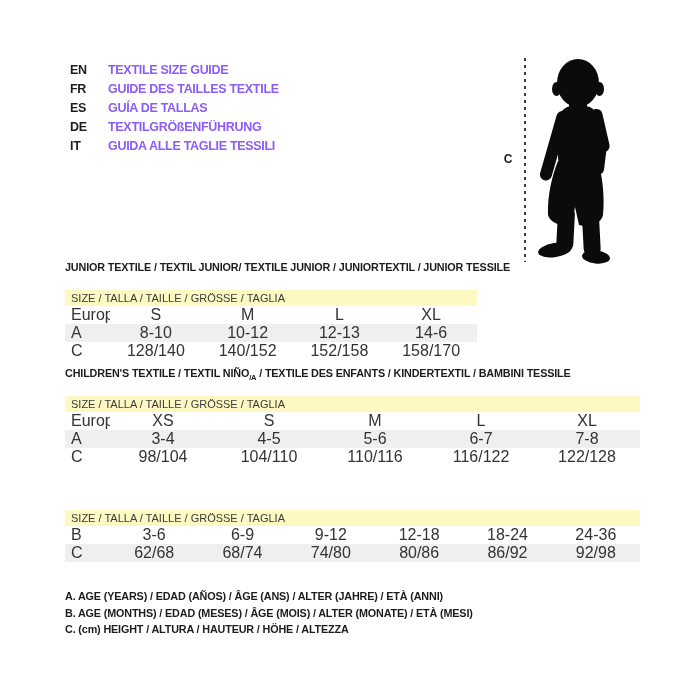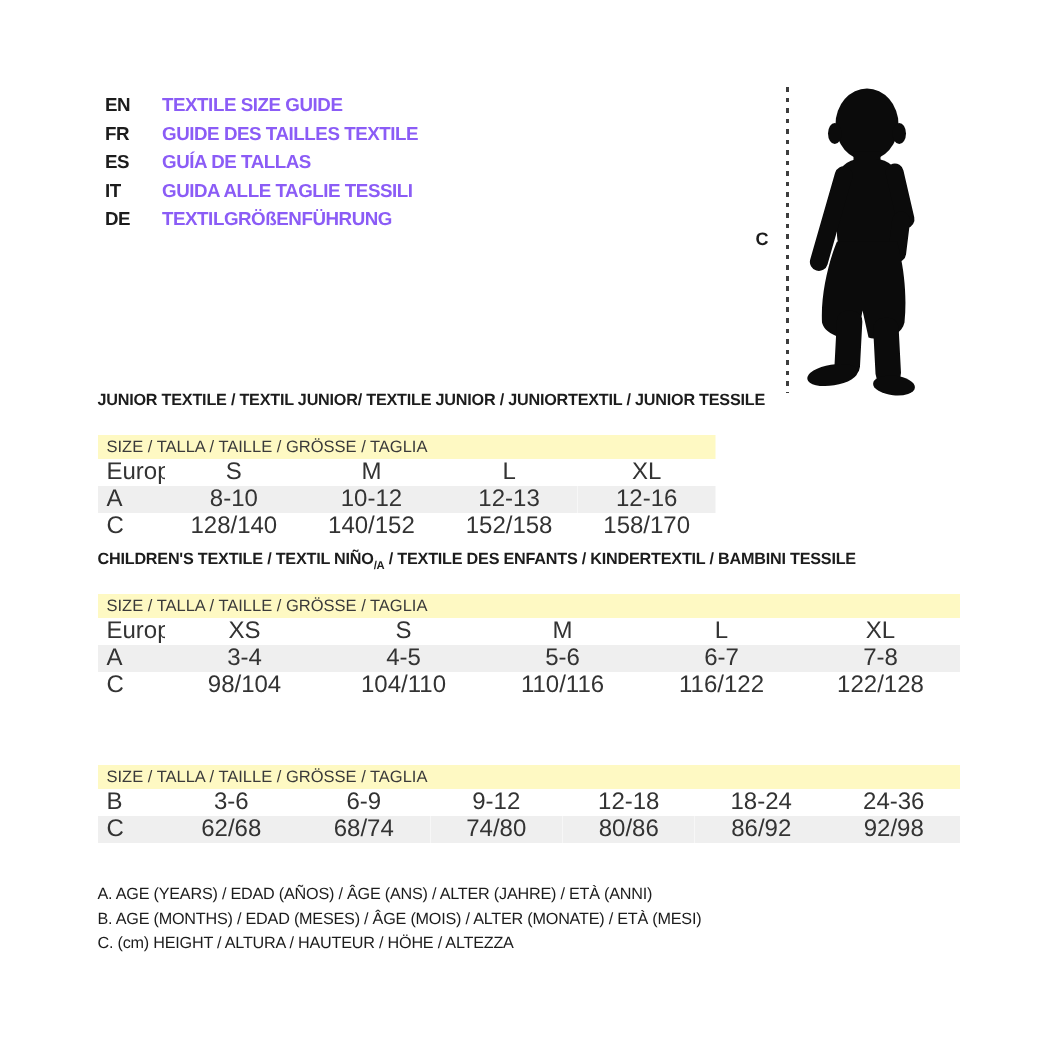--- a/index.html
+++ b/index.html
@@ -56,21 +56,21 @@
   table.size-table td.rowlab { text-align: left; padding-left: 6px; }
   tr.band td {
     background: #fef9c3; text-align: left; padding-left: 6px;
     color: #3a3a3a; height: 16px; font-size: 11px;
   }
   tr.stripe td { background: #efefef; }
 
   
   .notes { position: absolute; left: 65px; top: 588px; }
   .note-line {
-    font-size: 10.8px; font-weight: 400; letter-spacing: -0.15px;
+    font-size: 10.8px; font-weight: 700; letter-spacing: -0.15px;
     color: #1c1c1c; line-height: 16.5px; white-space: nowrap;
   }
 </style>
 </head>
 <body>
 
 <div class="page">
 
   <div class="lang-block">
     <div class="lang-row">
@@ -79,26 +79,26 @@
     </div>
     <div class="lang-row">
       <span class="lang-code">FR</span>
       <span class="lang-label">GUIDE DES TAILLES TEXTILE</span>
     </div>
     <div class="lang-row">
       <span class="lang-code">ES</span>
       <span class="lang-label">GUÍA DE TALLAS</span>
     </div>
     <div class="lang-row">
+      <span class="lang-code">DE</span>
+      <span class="lang-label">TEXTILGRÖßENFÜHRUNG</span>
+    </div>
+    <div class="lang-row">
       <span class="lang-code">IT</span>
       <span class="lang-label">GUIDA ALLE TAGLIE TESSILI</span>
-    </div>
-    <div class="lang-row">
-      <span class="lang-code">DE</span>
-      <span class="lang-label">TEXTILGRÖßENFÜHRUNG</span>
     </div>
   </div>
 
   <div class="figure">
     <div class="height-line"></div>
     <div class="height-label">C</div>
     <svg class="baby-svg" width="90" height="208" viewBox="0 0 90 208" xmlns="http://www.w3.org/2000/svg">
       <g fill="#0b0b0b">
 
         <ellipse cx="48" cy="26" rx="21" ry="24"></ellipse>
@@ -147,21 +147,21 @@
       <td>S</td>
       <td>M</td>
       <td>L</td>
       <td>XL</td>
     </tr>
     <tr class="stripe">
       <td class="rowlab">A</td>
       <td>8-10</td>
       <td>10-12</td>
       <td>12-13</td>
-      <td>12-16</td>
+      <td>14-6</td>
     </tr>
     <tr>
       <td class="rowlab">C</td>
       <td>128/140</td>
       <td>140/152</td>
       <td>152/158</td>
       <td>158/170</td>
     </tr>
   </tbody>
     </table>

